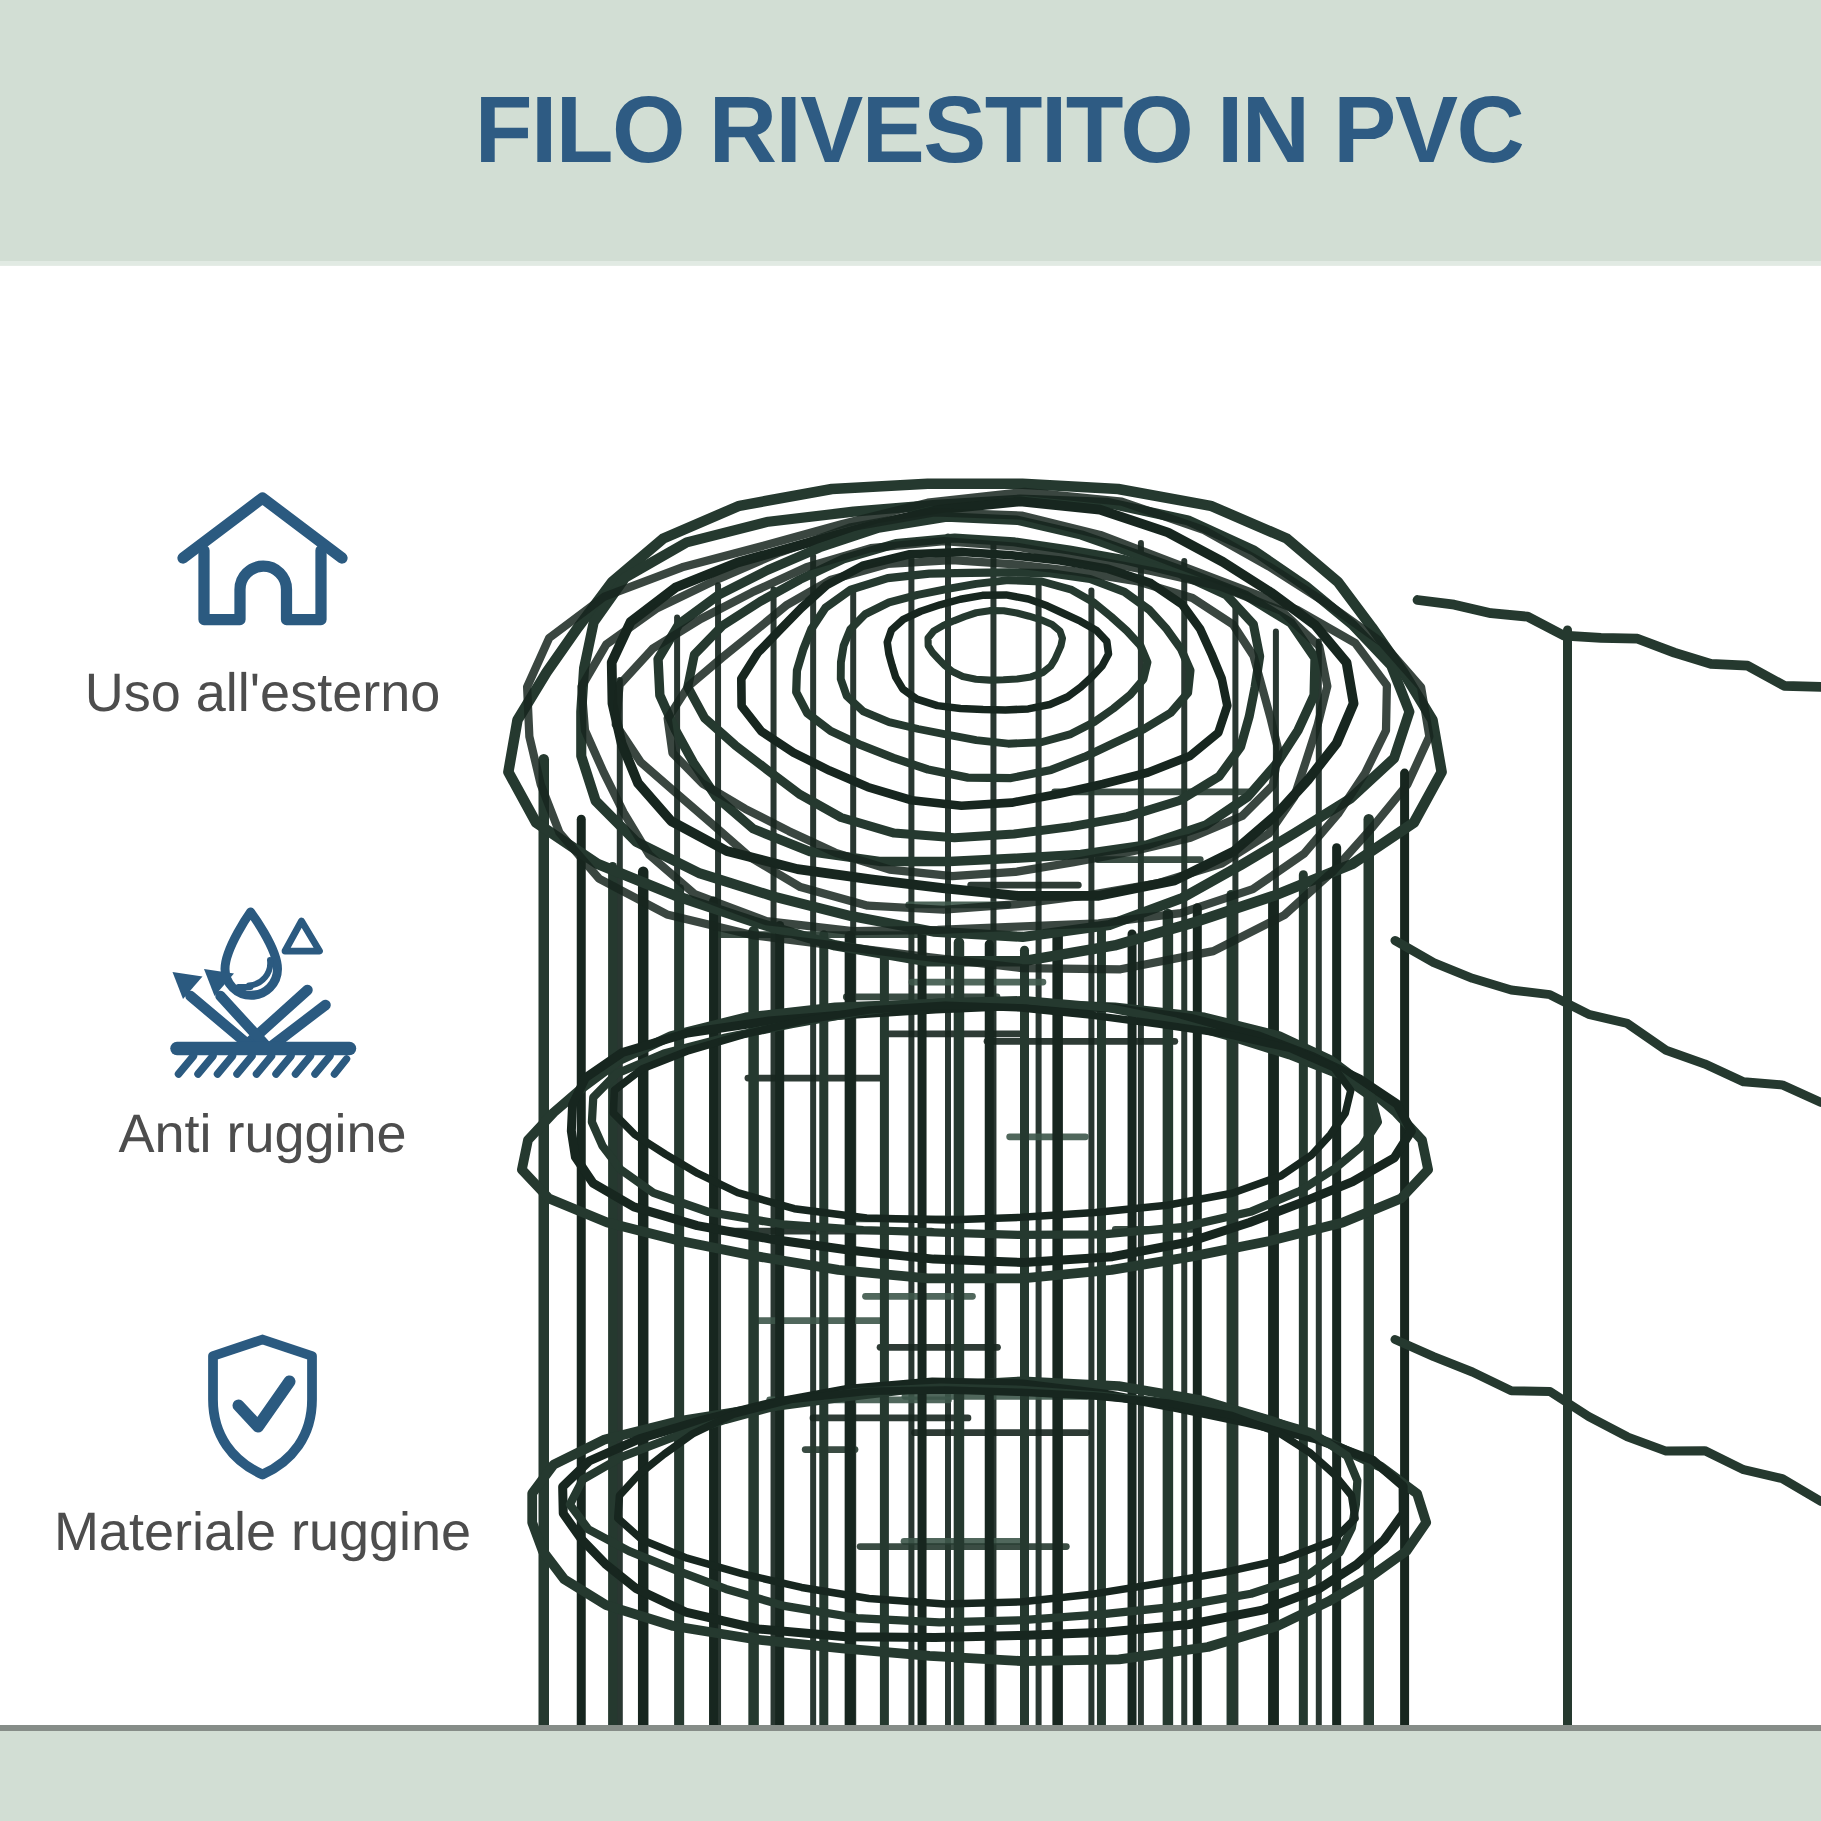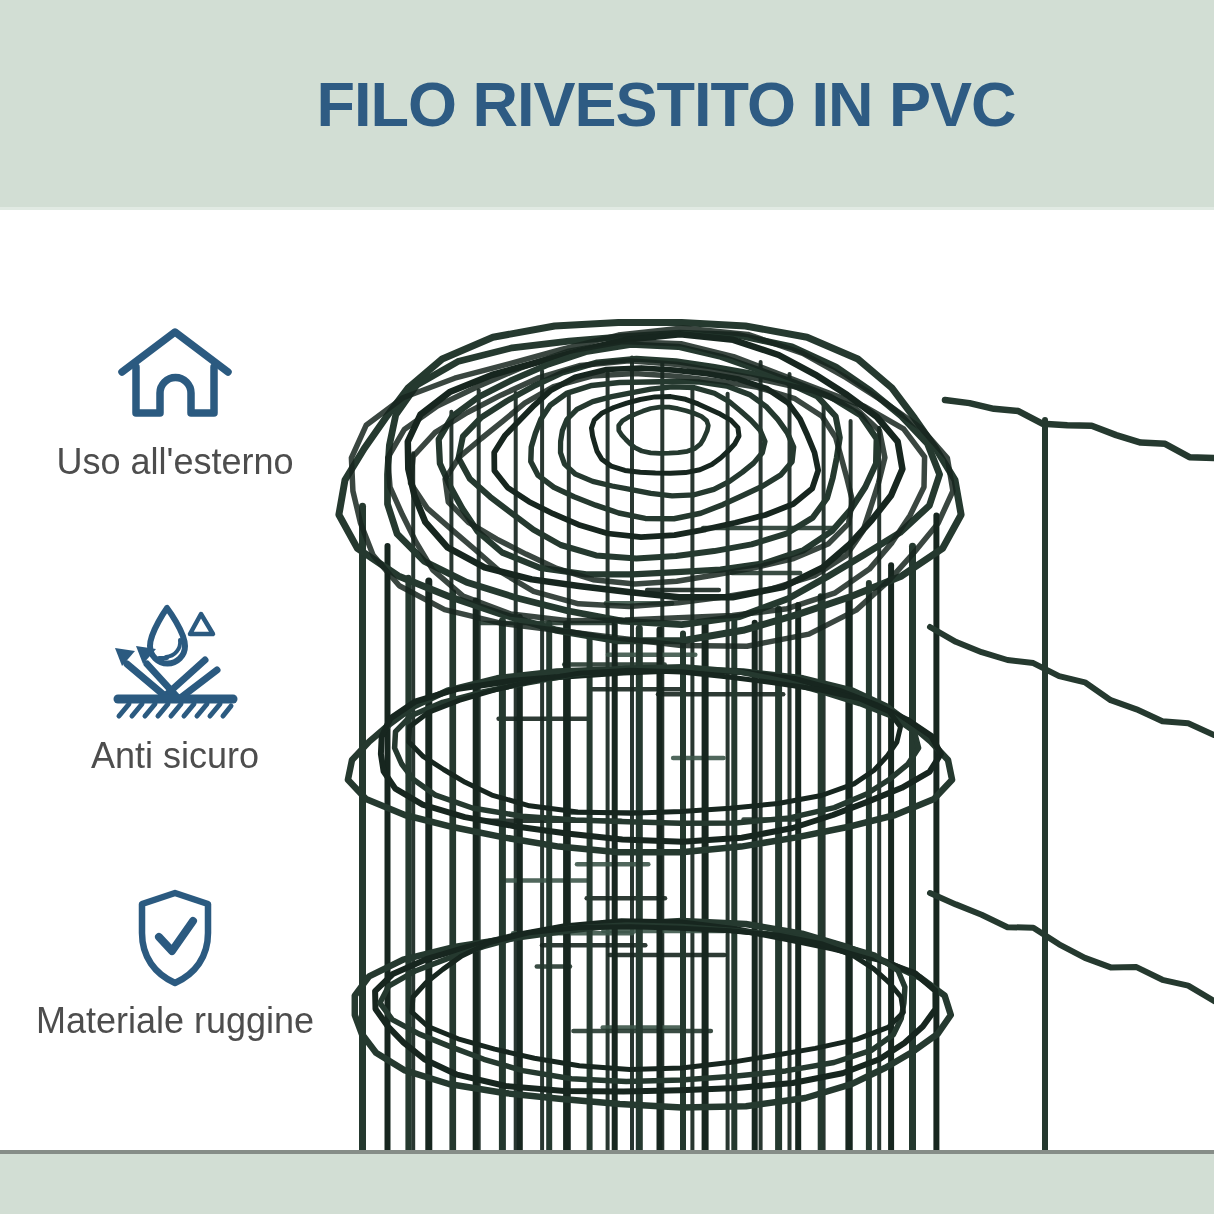--- a/index.html
+++ b/index.html
@@ -3,21 +3,21 @@
 <meta charset="utf-8">
 <style>
   html,body{margin:0;padding:0;background:#ffffff;}
   .page{
     position:relative;width:1214px;height:1214px;overflow:hidden;
     background:var(--content-bg,#ffffff);
     font-family:"Liberation Sans", sans-serif;
   }
   
   .top-band{
-    position:absolute;left:0;top:0;width:100%;height:210px;
+    position:absolute;left:0;top:0;width:100%;height:177px;
     background:var(--band-bg,#d2ded4);
     border-bottom:3px solid #e1eae3;
     box-sizing:border-box;
     display:flex;align-items:center;justify-content:center;
     padding-left:118px;
   }
   .title{
     margin:0;
     font-size:63px;font-weight:700;letter-spacing:-1px;
     color:var(--title-blue,#2e5b83);
@@ -93,21 +93,21 @@
                 <path d="M40 118 L50 106"></path>
               <path d="M53 118 L63 106"></path>
                 <path d="M66 118 L76 106"></path>
                 <path d="M79 118 L89 106"></path>
               <path d="M92 118 L102 106"></path>
                 <path d="M105 118 L115 106"></path>
                 <path d="M118 118 L126 108"></path>
             </g>
           </svg>
         </span>
-        <div class="feature-label">Anti sicuro</div>
+        <div class="feature-label">Anti ruggine</div>
       </div>
 
       <div class="feature feature-3">
         <span class="icon-wrap">
           <svg width="82" height="100" viewBox="0 0 82 100" fill="none" stroke="currentColor" stroke-linecap="round" stroke-linejoin="round">
             <path d="M41 5 L74 16 V45 C74 69 61 86 41 95 C21 86 8 69 8 45 V16 Z" stroke-width="6.5"></path>
             <path d="M25 49 L38 63 L59 33" stroke-width="8"></path>
           </svg>
         </span>
         <div class="feature-label">Materiale ruggine</div>

